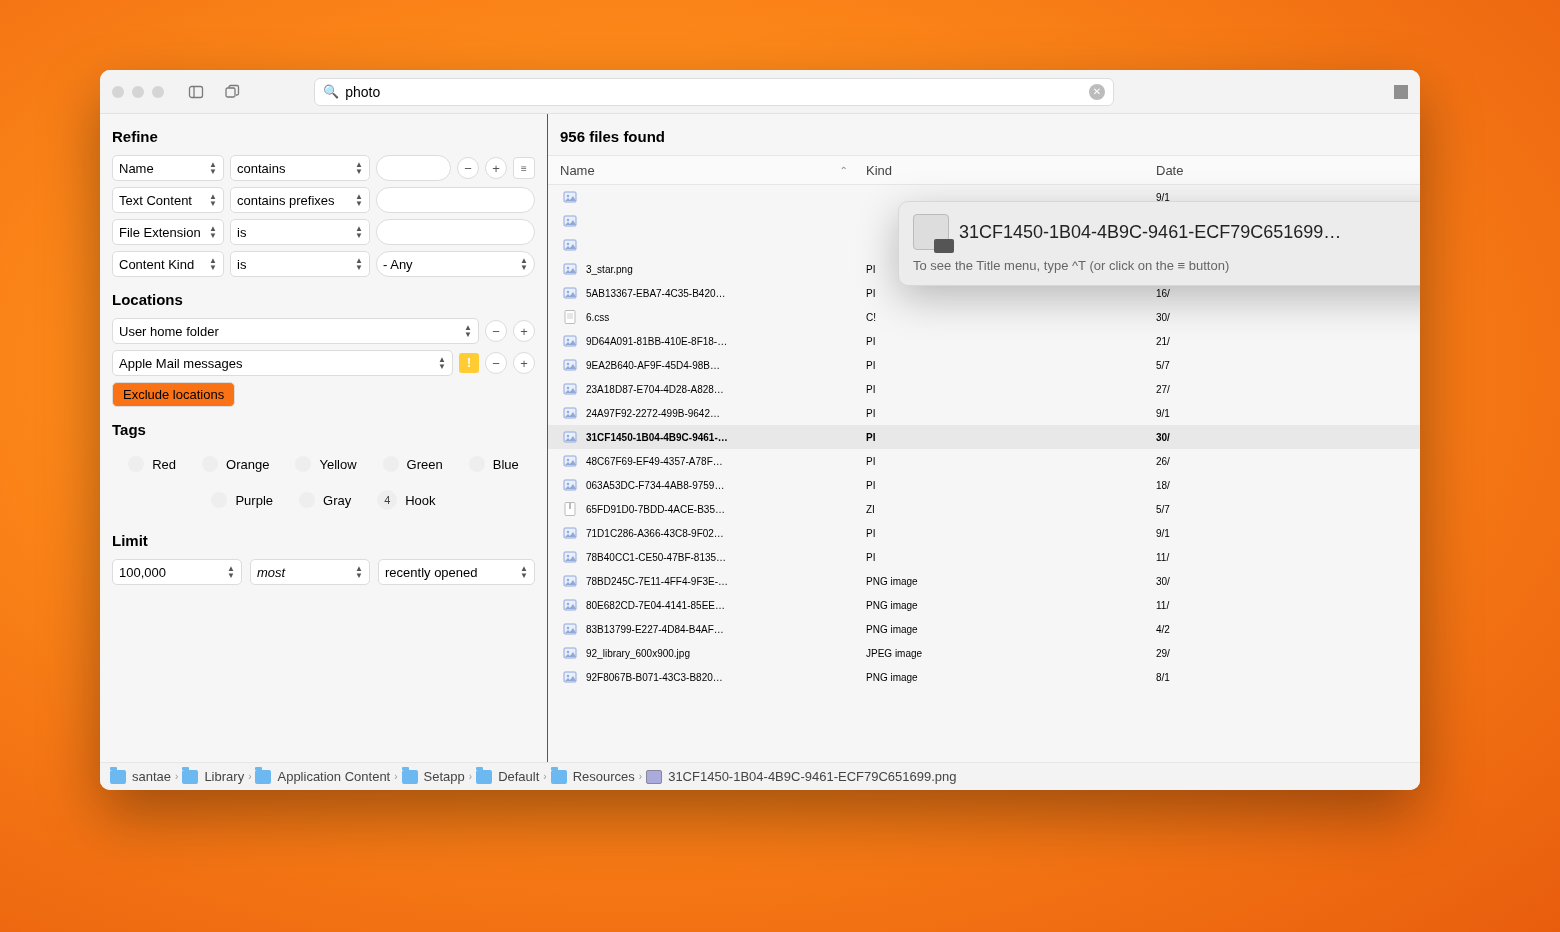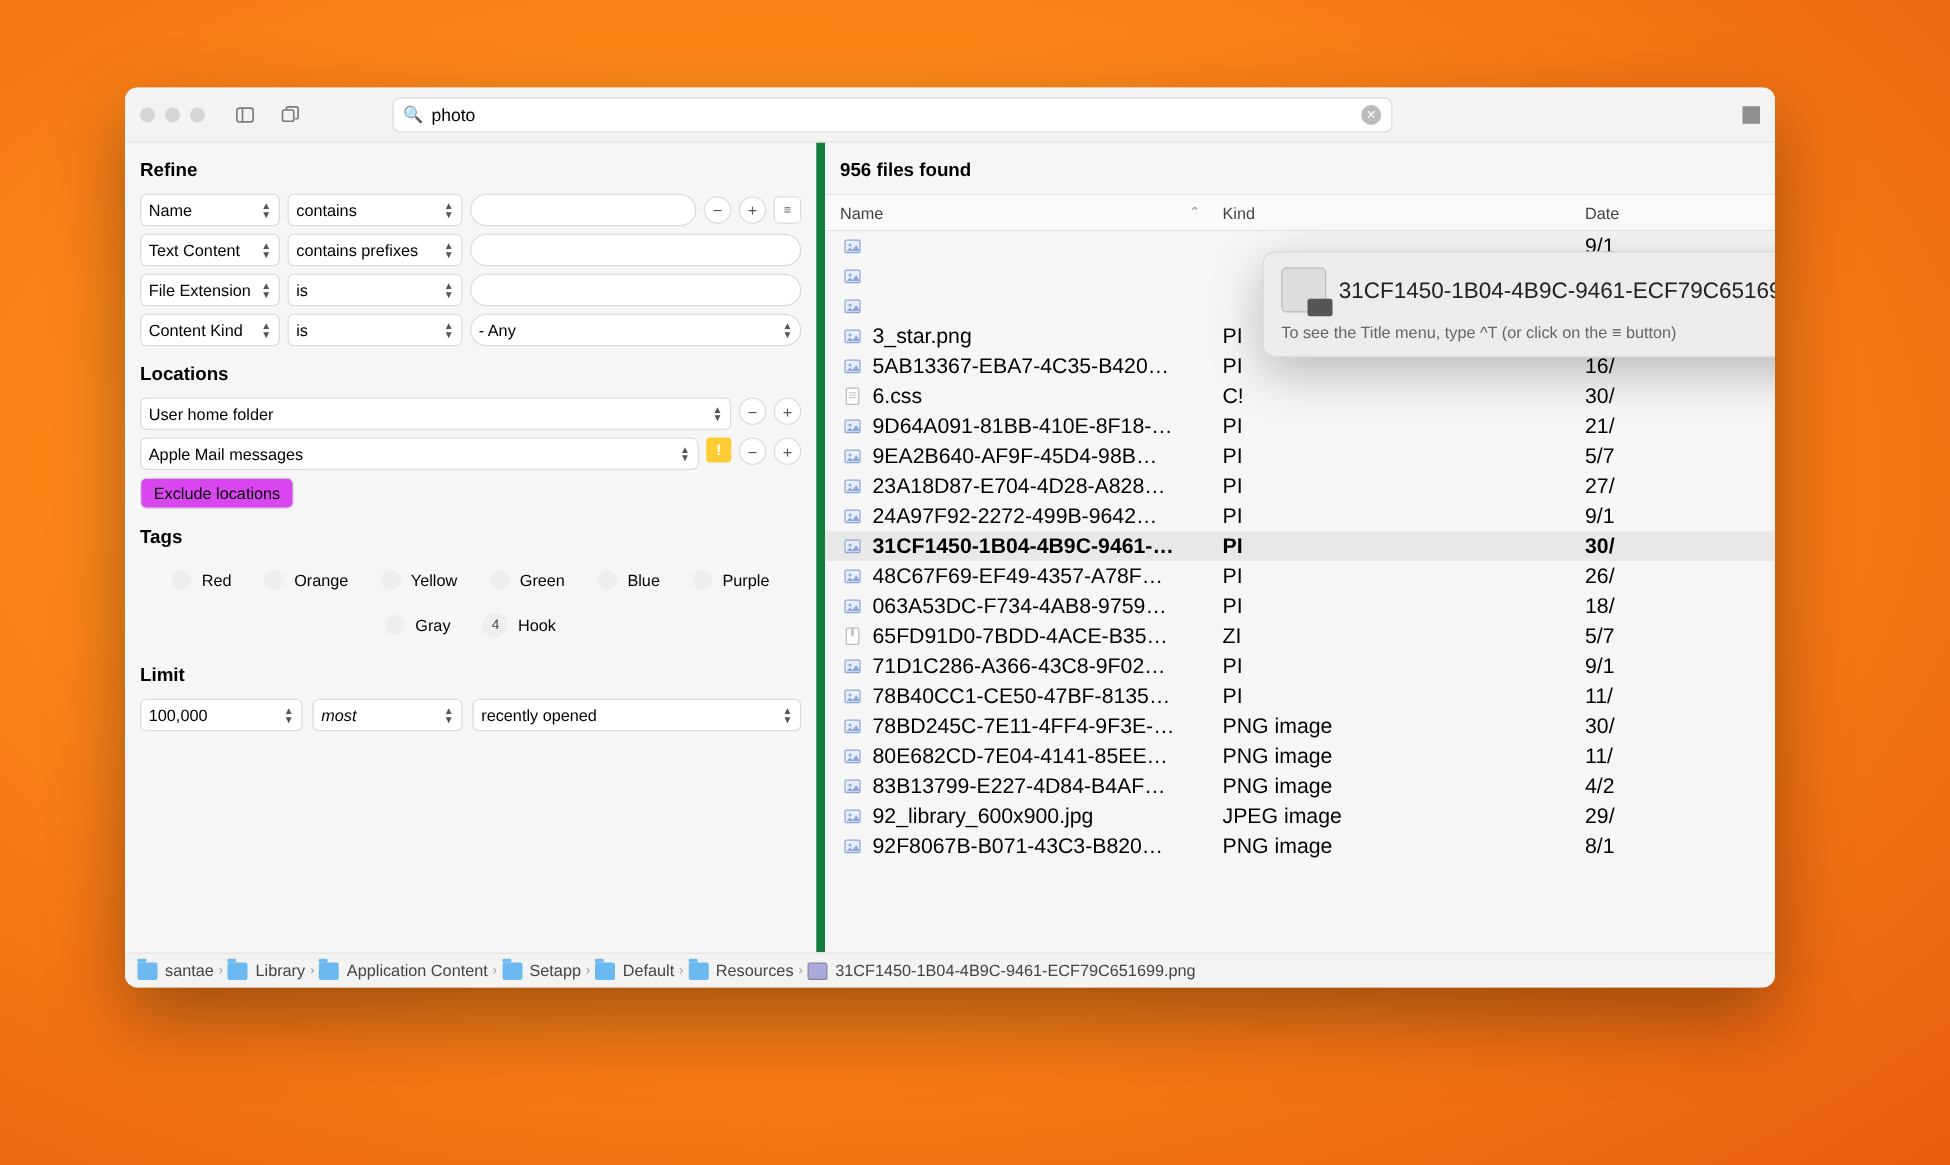--- a/index.html
+++ b/index.html
@@ -56,22 +56,22 @@
   align-items: center;
   padding: 0 8px;
   color:#444;
 }
 .search .mag { color:#9a9a9a; margin-right:6px; font-size:13px; }
 .search input { border:none; outline:none; flex:1; font-size:14px; background:transparent; }
 .search .clear { width:16px;height:16px;border-radius:50%;background:#bcbcbc;color:#fff;font-size:10px;display:flex;align-items:center;justify-content:center;cursor:pointer; }
 .extra { margin-left:auto; width:14px;height:14px;background:#8f8f8f; }
 .body { flex:1; display:flex; overflow:hidden; }
 .left {
-  width: 560px;
-  border-right: 7px solid #15803d;
+  width: 448px;
+  border-right: 1px solid #15803d;
   overflow:auto;
   padding-bottom:10px;
 }
 .right { flex:1; display:flex; flex-direction:column; overflow:hidden; position:relative; }
 .section-title {
   font-weight:600;
   font-size:15px;
   padding: 14px 12px 10px 12px;
 }
 .filters { display:flex; flex-direction:column; gap:6px; padding:0 12px; }
@@ -92,32 +92,32 @@
 .select .arrows { font-size:8px; color:#555; line-height:7px; }
 .attr { width:112px; }
 .op { width:140px; }
 .val { flex:1;border-radius:13px; }
 .round {
   width:22px;height:22px;border:1px solid #dcdcdc;border-radius:50%;
   background:#fff;display:flex;align-items:center;justify-content:center;
   font-size:13px;color:#555;cursor:pointer;
 }
 .menu-btn { width:22px;height:22px;border:1px solid #dcdcdc;border-radius:4px;background:#fff;display:flex;align-items:center;justify-content:center;color:#666;font-size:10px; }
-.loc-row { display:flex; gap:6px; padding:0 12px; margin-bottom:6px; }
+.loc-row { display:flex; gap:6px; align-items:center; padding:0 12px; margin-bottom:6px; }
 .loc-row .select { flex:1; }
 .warn {
   width:20px;height:20px;border-radius:3px;
   background:#ffcc33;
   position:relative;
 }
 .warn::after{content:"!";position:absolute;inset:0;display:flex;align-items:center;justify-content:center;color:#fff;font-weight:700;font-size:12px;}
 .pill {
   display:inline-block;
   border:1px solid #dcdcdc;
-  background:#d946ef;
+  background:#f97316;
   border-radius:5px;
   padding:4px 10px;
   margin:0 0 0 12px;
   cursor:pointer;
 }
 .tags { padding: 8px 10px; display:flex; flex-wrap:wrap; gap:18px 26px; justify-content:center; }
 .tag { display:flex; align-items:center; gap:8px; cursor:pointer; }
 .dot { width:16px;height:16px;border-radius:50%;background:#eee; }
 .hookcount { width:20px;height:20px;border-radius:50%;background:#eee;display:flex;align-items:center;justify-content:center;font-size:11px;color:#444; }
 .limit-row { display:flex; gap:8px; padding:0 12px; }
@@ -134,21 +134,21 @@
   border-bottom:1px solid #e6e6e6;
   background:#fafafa;
   height:30px;
   font-size:13px;
   color:#444;
 }
 .col-name{flex:0 0 310px; padding-left:12px; display:flex;align-items:center;gap:6px;}
 .col-kind{flex:0 0 290px; padding-left:8px;}
 .col-date{flex:1; padding-left:8px;}
 .filelist{flex:1;overflow:hidden;}
-.row{display:flex;align-items:center;height:24px;font-size:17px;}
+.row{display:flex;align-items:center;height:24px;font-size:10px;}
 .row:nth-child(even){background:#f6f6f6;}
 .row.sel{background:#e8e8e8;font-weight:bold;}
 .cell-name{flex:0 0 310px;padding-left:14px;display:flex;align-items:center;gap:8px;overflow:hidden;}
 .cell-name span{white-space:nowrap;overflow:hidden;text-overflow:ellipsis;}
 .cell-kind{flex:0 0 290px;padding-left:8px;overflow:hidden;white-space:nowrap;}
 .cell-date{flex:1;padding-left:8px;}
 .ficn{width:16px;height:16px;flex-shrink:0;}
 .ficn svg{width:16px;height:16px;}
 
 .pathbar{

